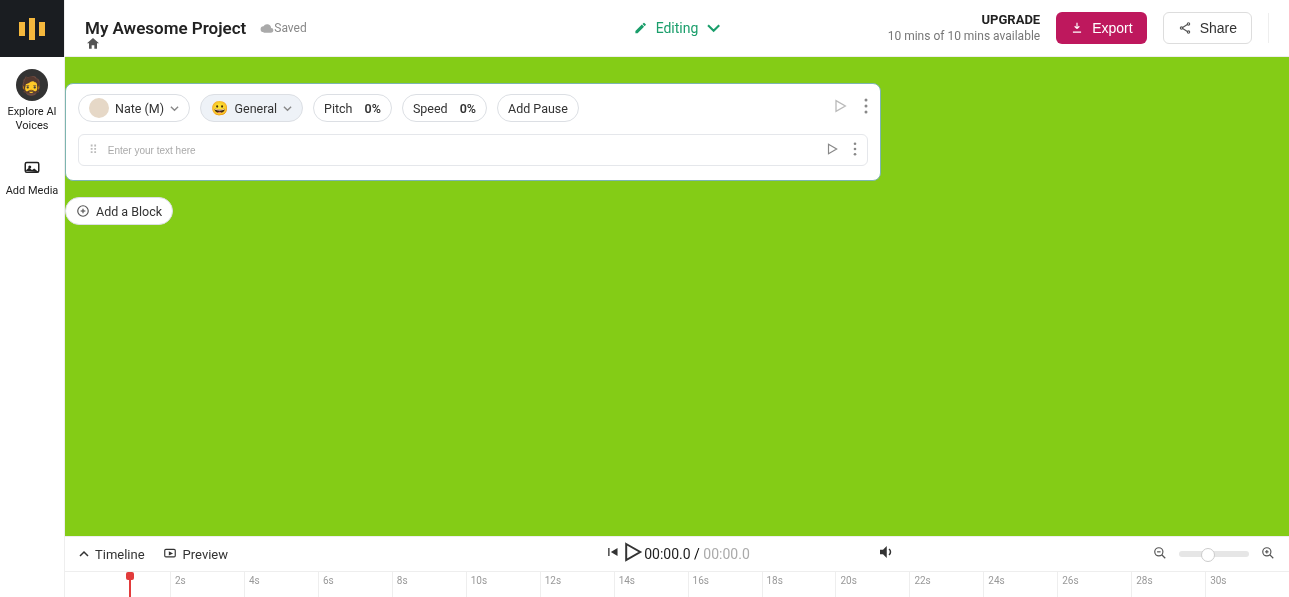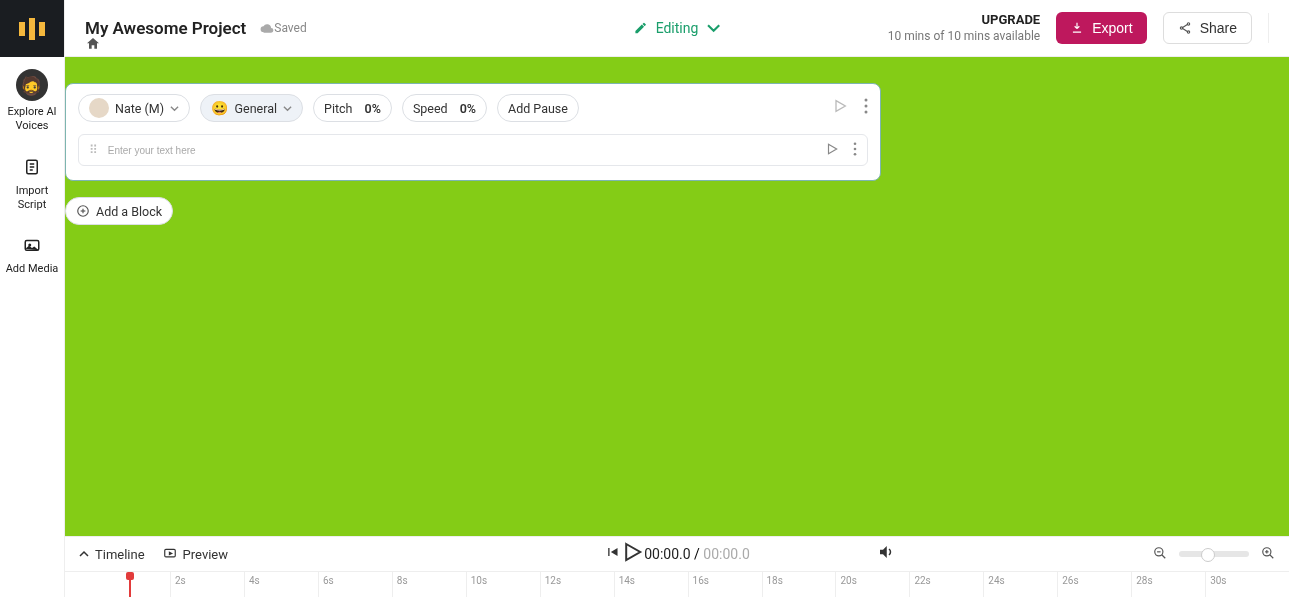--- a/index.html
+++ b/index.html
@@ -76,31 +76,20 @@
           <rect x="20" y="4" width="6" height="14" fill="#f5b83d"></rect>
         </svg>
     </div>
     <div class="side-items">
       <div class="side-item">
         <div class="avatar">🧔</div>
         <span>Explore AI Voices</span>
       </div>
       <div class="side-item">
         <div class="side-ico">
-          <svg width="18" height="18" viewBox="0 0 24 24" fill="none" stroke="#222" stroke-width="2">
-              <rect x="5" y="3" width="14" height="18" rx="2"></rect>
-              <line x1="9" y1="8" x2="15" y2="8"></line>
-              <line x1="9" y1="12" x2="15" y2="12"></line>
-              <line x1="9" y1="16" x2="13" y2="16"></line>
-            </svg>
-        </div>
-        <span>Import Script</span>
-      </div>
-      <div class="side-item">
-        <div class="side-ico">
           <svg width="18" height="18" viewBox="0 0 24 24" fill="#222">
               <rect x="3" y="6" width="18" height="13" rx="2" fill="none" stroke="#222" stroke-width="2"></rect>
               <circle cx="9" cy="12" r="2"></circle>
               <path d="M3 17l5-4 4 3 3-2 6 5"></path>
             </svg>
         </div>
         <span>Add Media</span>
       </div>
     </div>
   </div>

